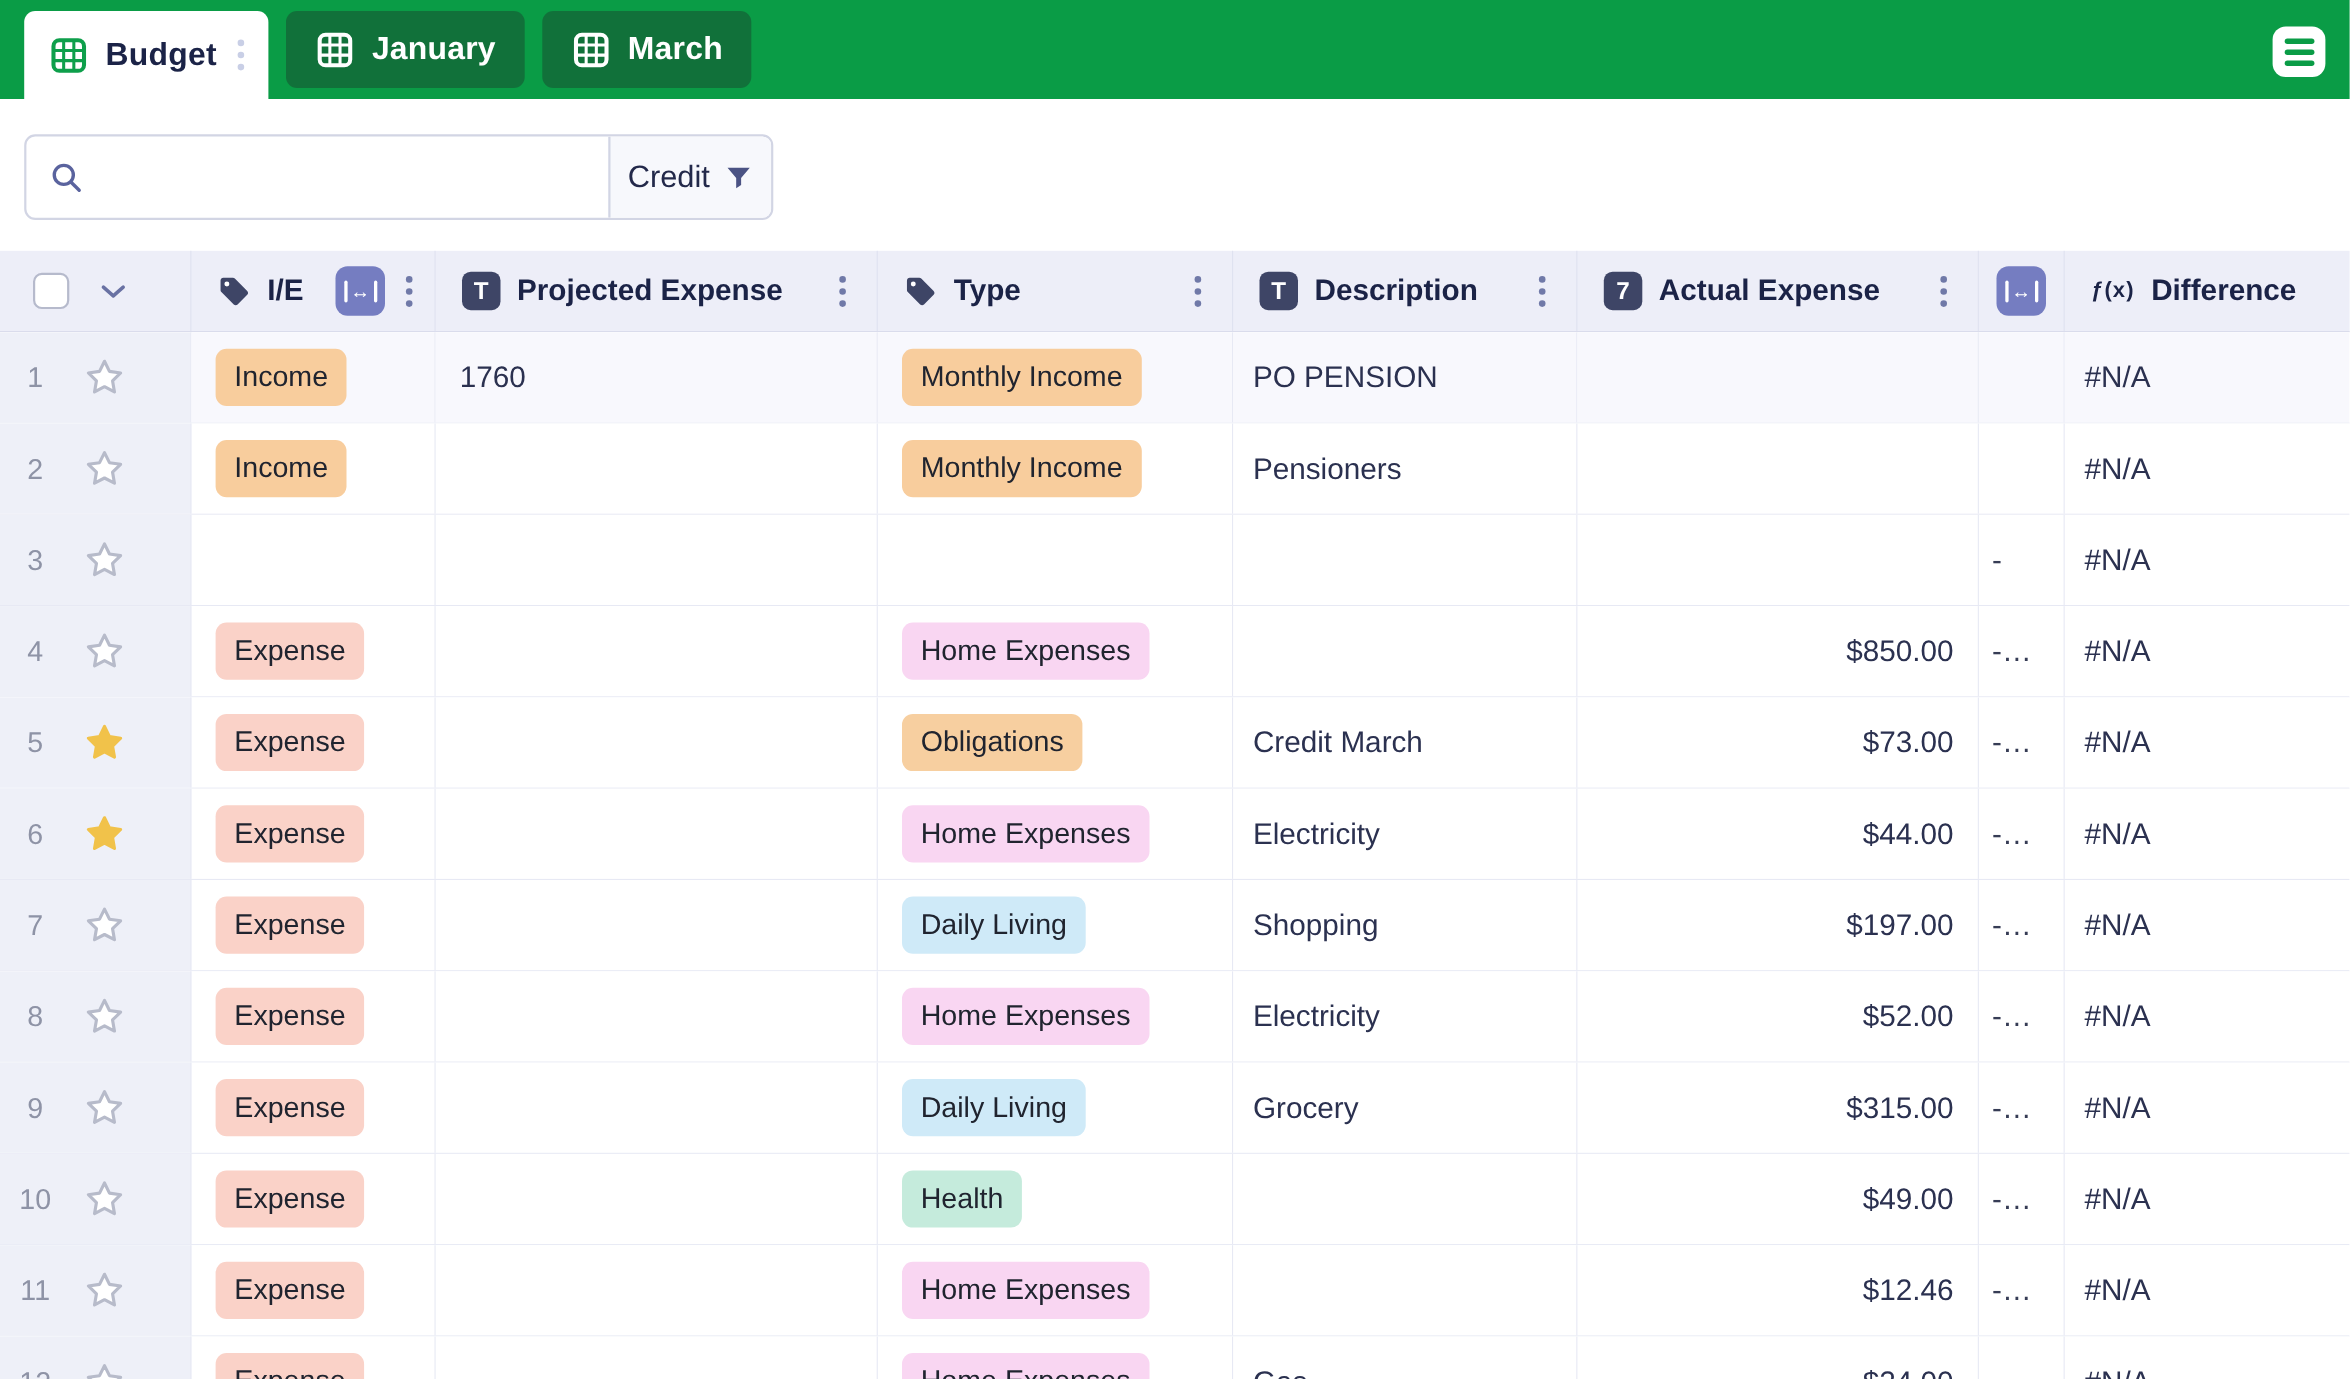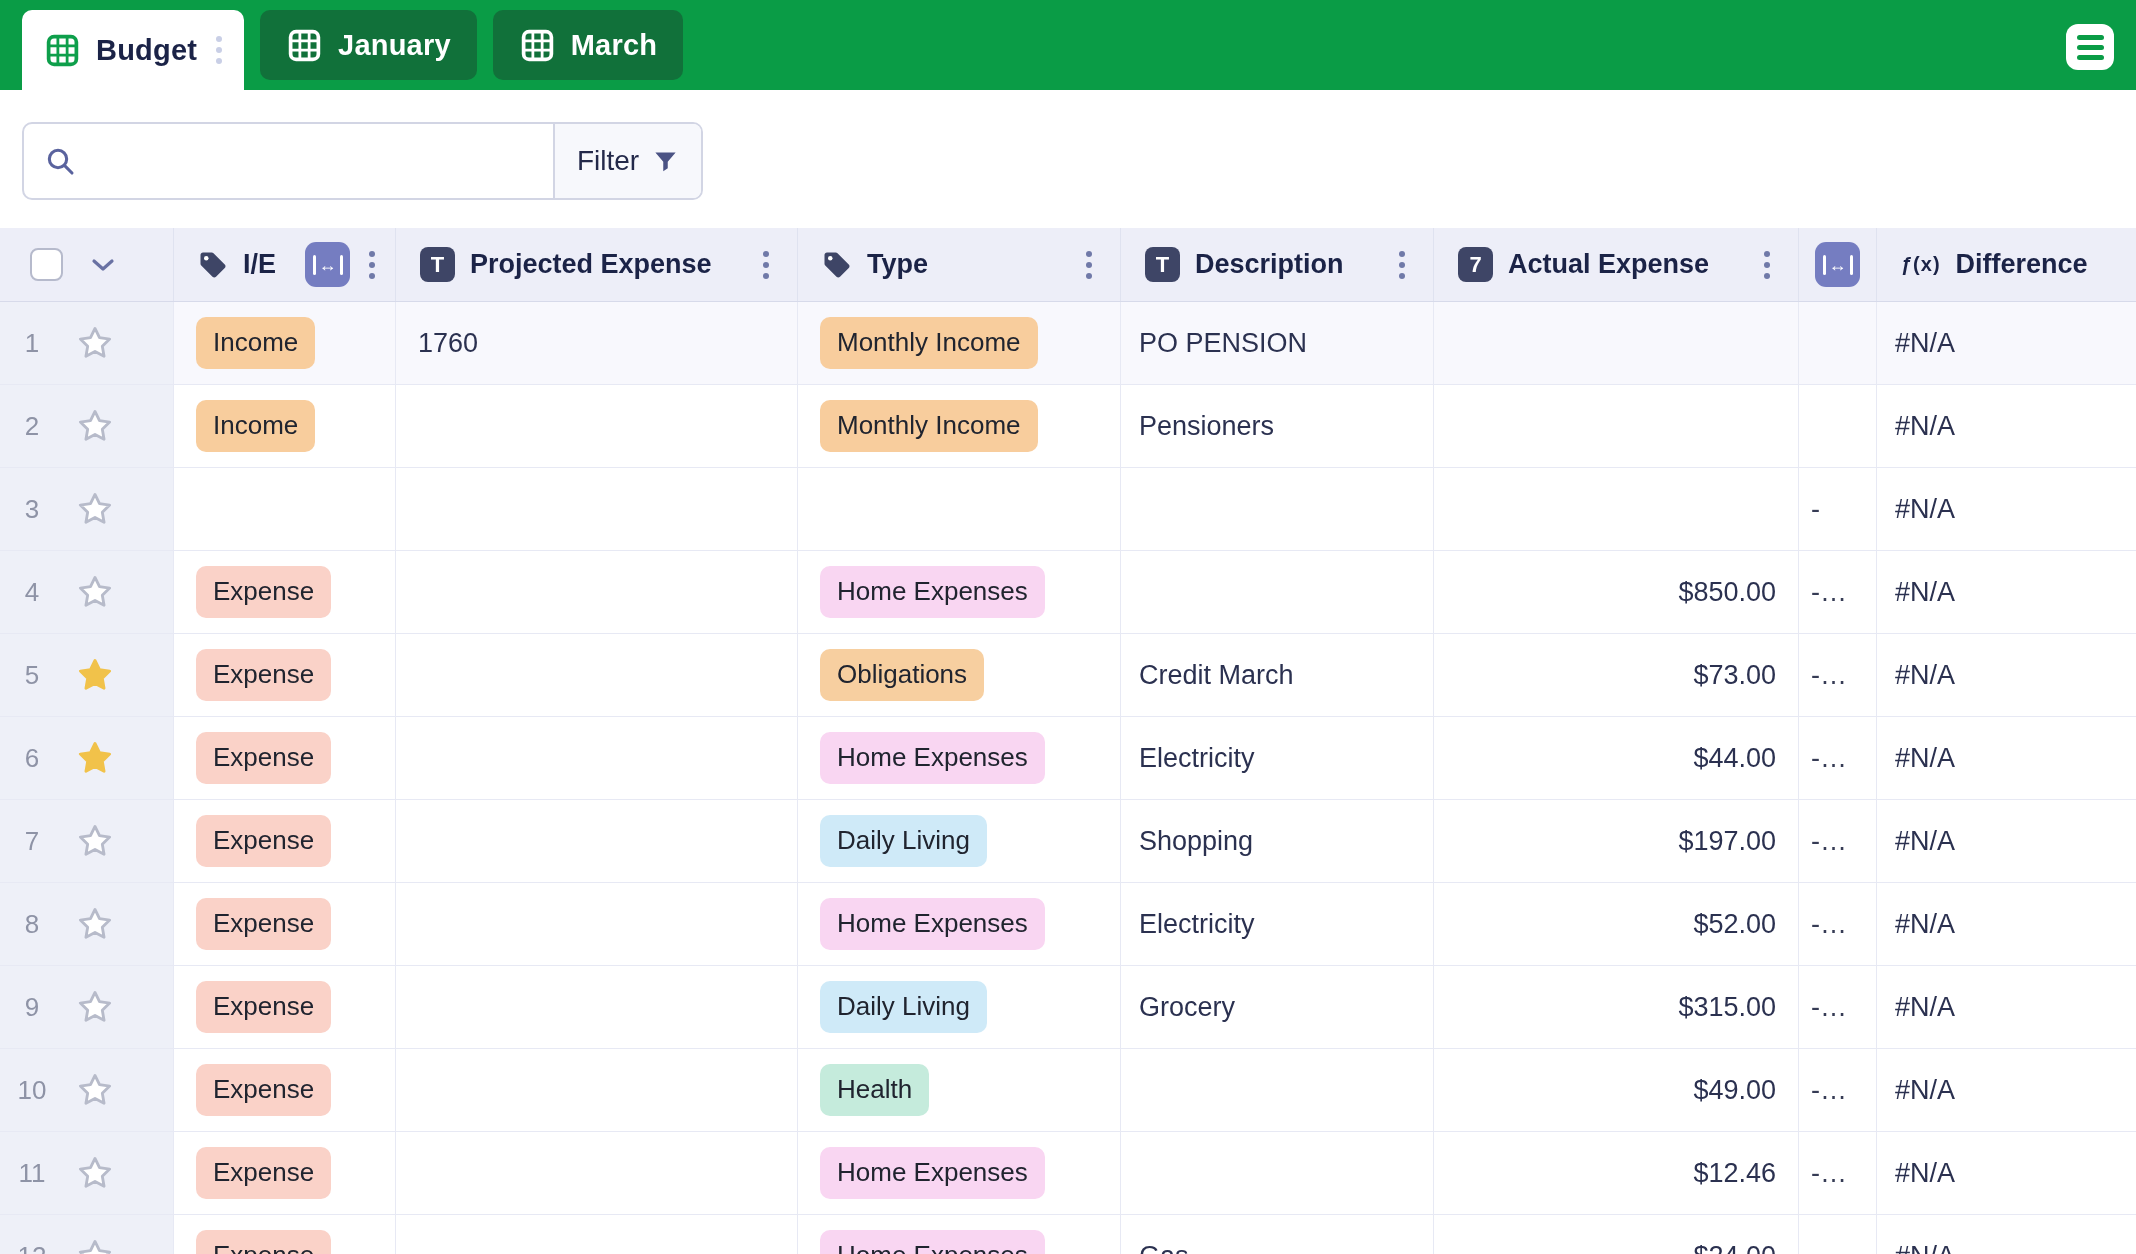--- a/index.html
+++ b/index.html
@@ -126,21 +126,21 @@
 
 <div class="toolbar">
   <div class="searchbox">
     <div class="search-field">
       <svg viewBox="0 0 24 24" fill="none" stroke="currentColor" stroke-width="2.3" stroke-linecap="round">
         <circle cx="10.5" cy="10.5" r="6.5"></circle>
           <path d="M15.5 15.5 L21 21"></path>
       </svg>
     </div>
     <div class="filter-btn">
-      <span>Filter</span>
+      <span>Credit</span>
       <svg viewBox="0 0 24 24" fill="currentColor">
         <path d="M3 4h18l-7 8.2V18l-4 2.6v-8.4z"></path>
       </svg>
     </div>
   </div>
 </div>
 
 <div class="table">
 
   <div class="hrow">

